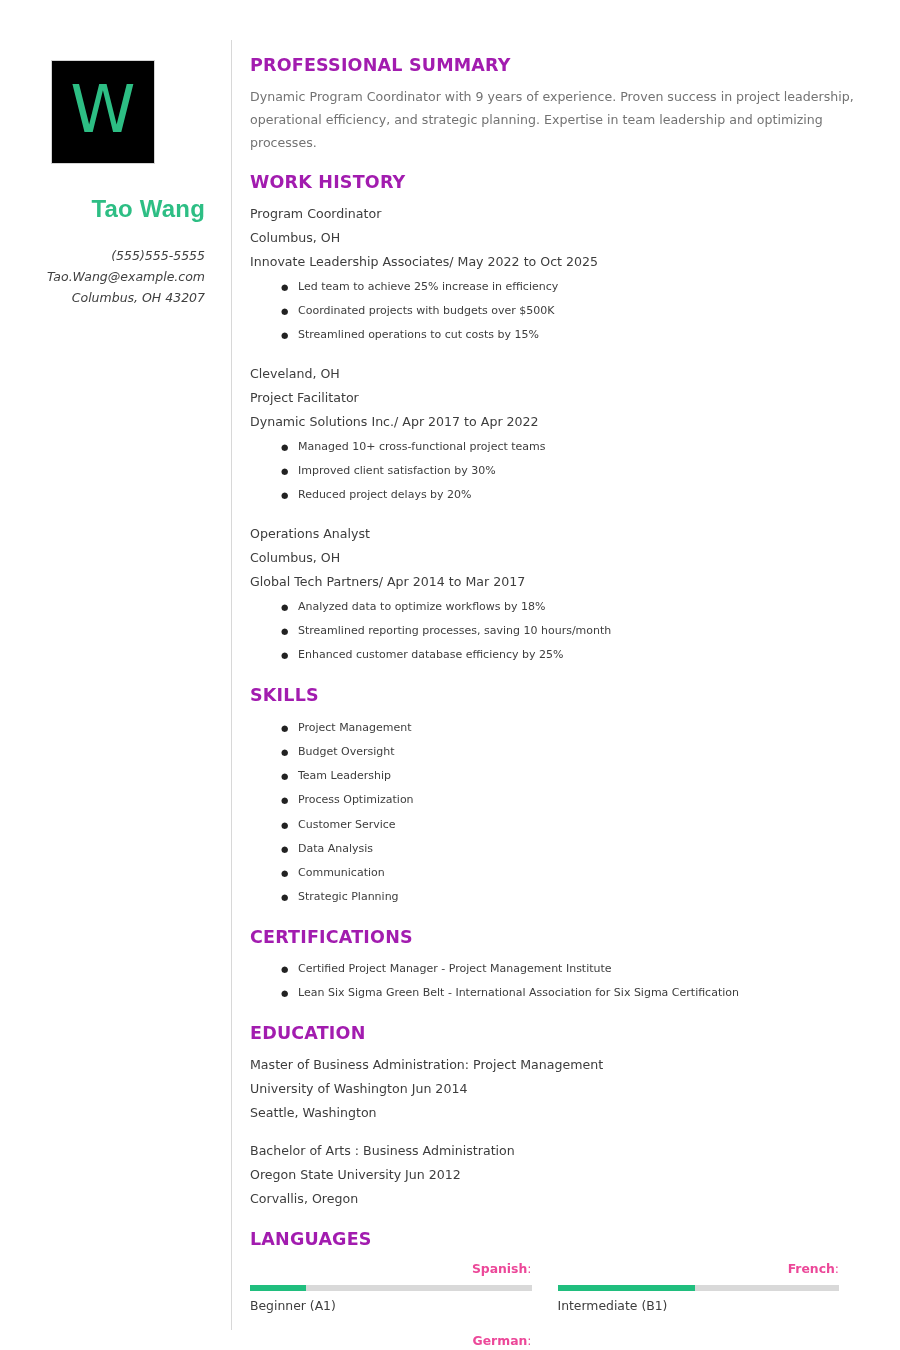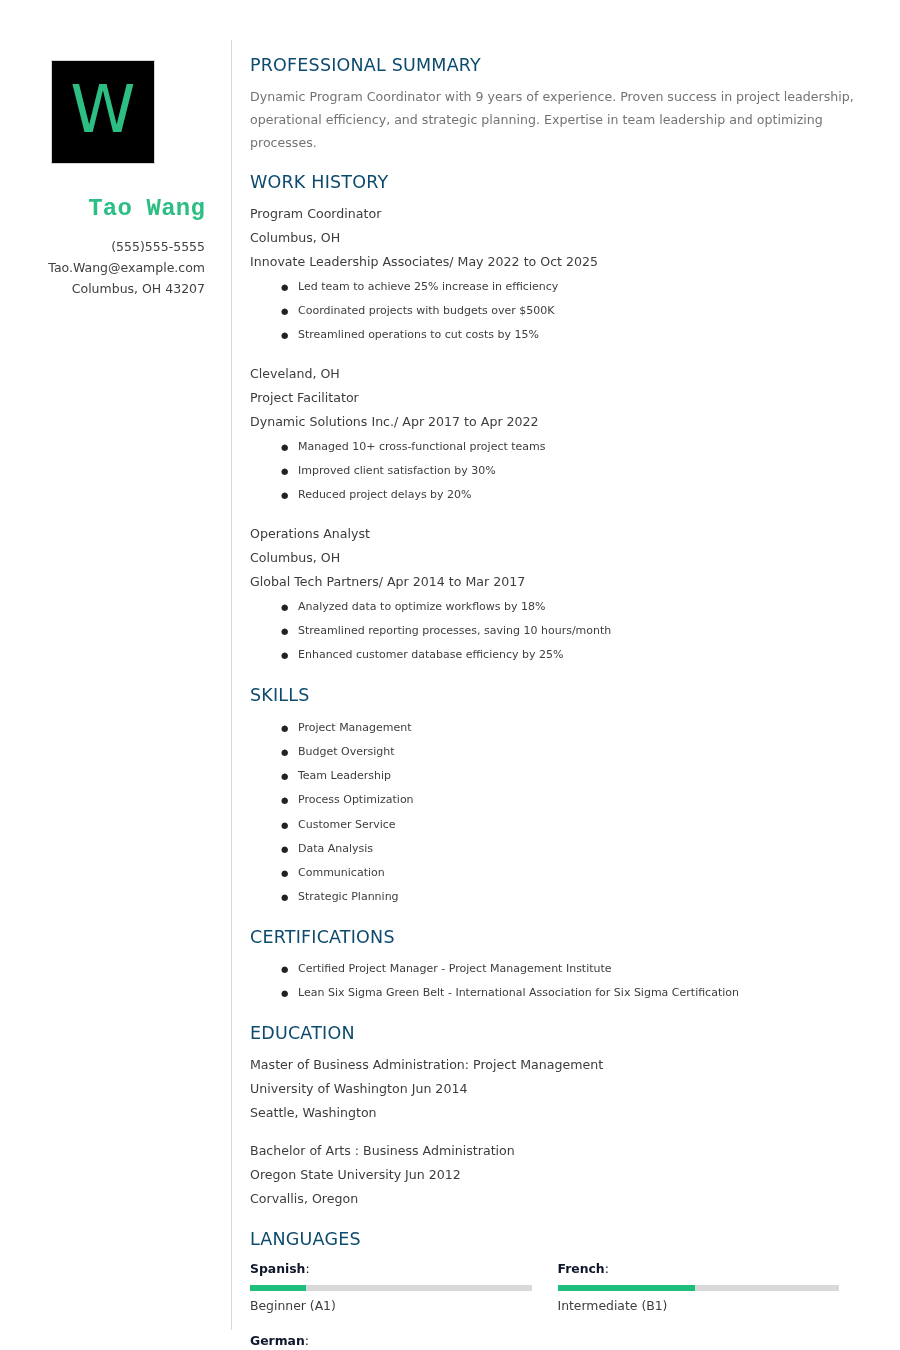--- a/index.html
+++ b/index.html
@@ -62,31 +62,32 @@
   }
 
   .cand-name {
     margin-top: 31px;
     color: #2DBE84;
     font-size: 24px;
     font-weight: bold;
     letter-spacing: 0.2px;
     line-height: 1.15;
     text-align: right;
-    font-family: Liberation Mono, monospace;
+    font-family: Liberation Sans, sans-serif;
   }
 
   .contact-block {
-    margin-top: 13px;
+    margin-top: 22px;
     font-size: 12.5px;
     line-height: 21px;
     color: #404040;
     text-align: right;
     font-family: "DejaVu Sans", sans-serif;
     word-break: break-all;
+    font-style: italic;
   }
   .contact-line { display: block; }
 
   .divider {
     position: absolute;
     left: 231px;
     top: 40px;
     width: 1px;
     height: 1290px;
     background: #d8d8d8;
@@ -96,23 +97,23 @@
   .main {
     flex: 1 1 auto;
     box-sizing: border-box;
     padding: 55px 35px 0 18px;
     min-width: 0;
   }
 
   h2.section-title {
     font-family: "DejaVu Sans", sans-serif;
     font-size: 17.5px;
-    font-weight: normal;
+    font-weight: bold;
     letter-spacing: 0.2px;
-    color: #0c4a6e;
+    color: #a21caf;
     margin: 0 0 9px 0;
     line-height: 1.2;
   }
   .section + .section { margin-top: 18px; }
 
   .summary-text {
     font-size: 12.6px;
     line-height: 23px;
     color: #737373;
     margin: 0;
@@ -184,23 +185,24 @@
   }
   .lang-item {
     width: 50%;
     box-sizing: border-box;
     padding-right: 26px;
     margin-bottom: 15px;
   }
   .lang-name {
     font-size: 12.4px;
     font-weight: bold;
-    color: #0f172a;
+    color: #ec4899;
     line-height: 20px;
     font-family: "DejaVu Sans", sans-serif;
+    text-align: right;
   }
   .lang-name .colon { font-weight: normal; }
   .lang-bar {
     height: 6px;
     background: #d9d9d9;
     margin: 6px 0 5px 0;
     width: 100%;
     position: relative;
     overflow: hidden;
   }

